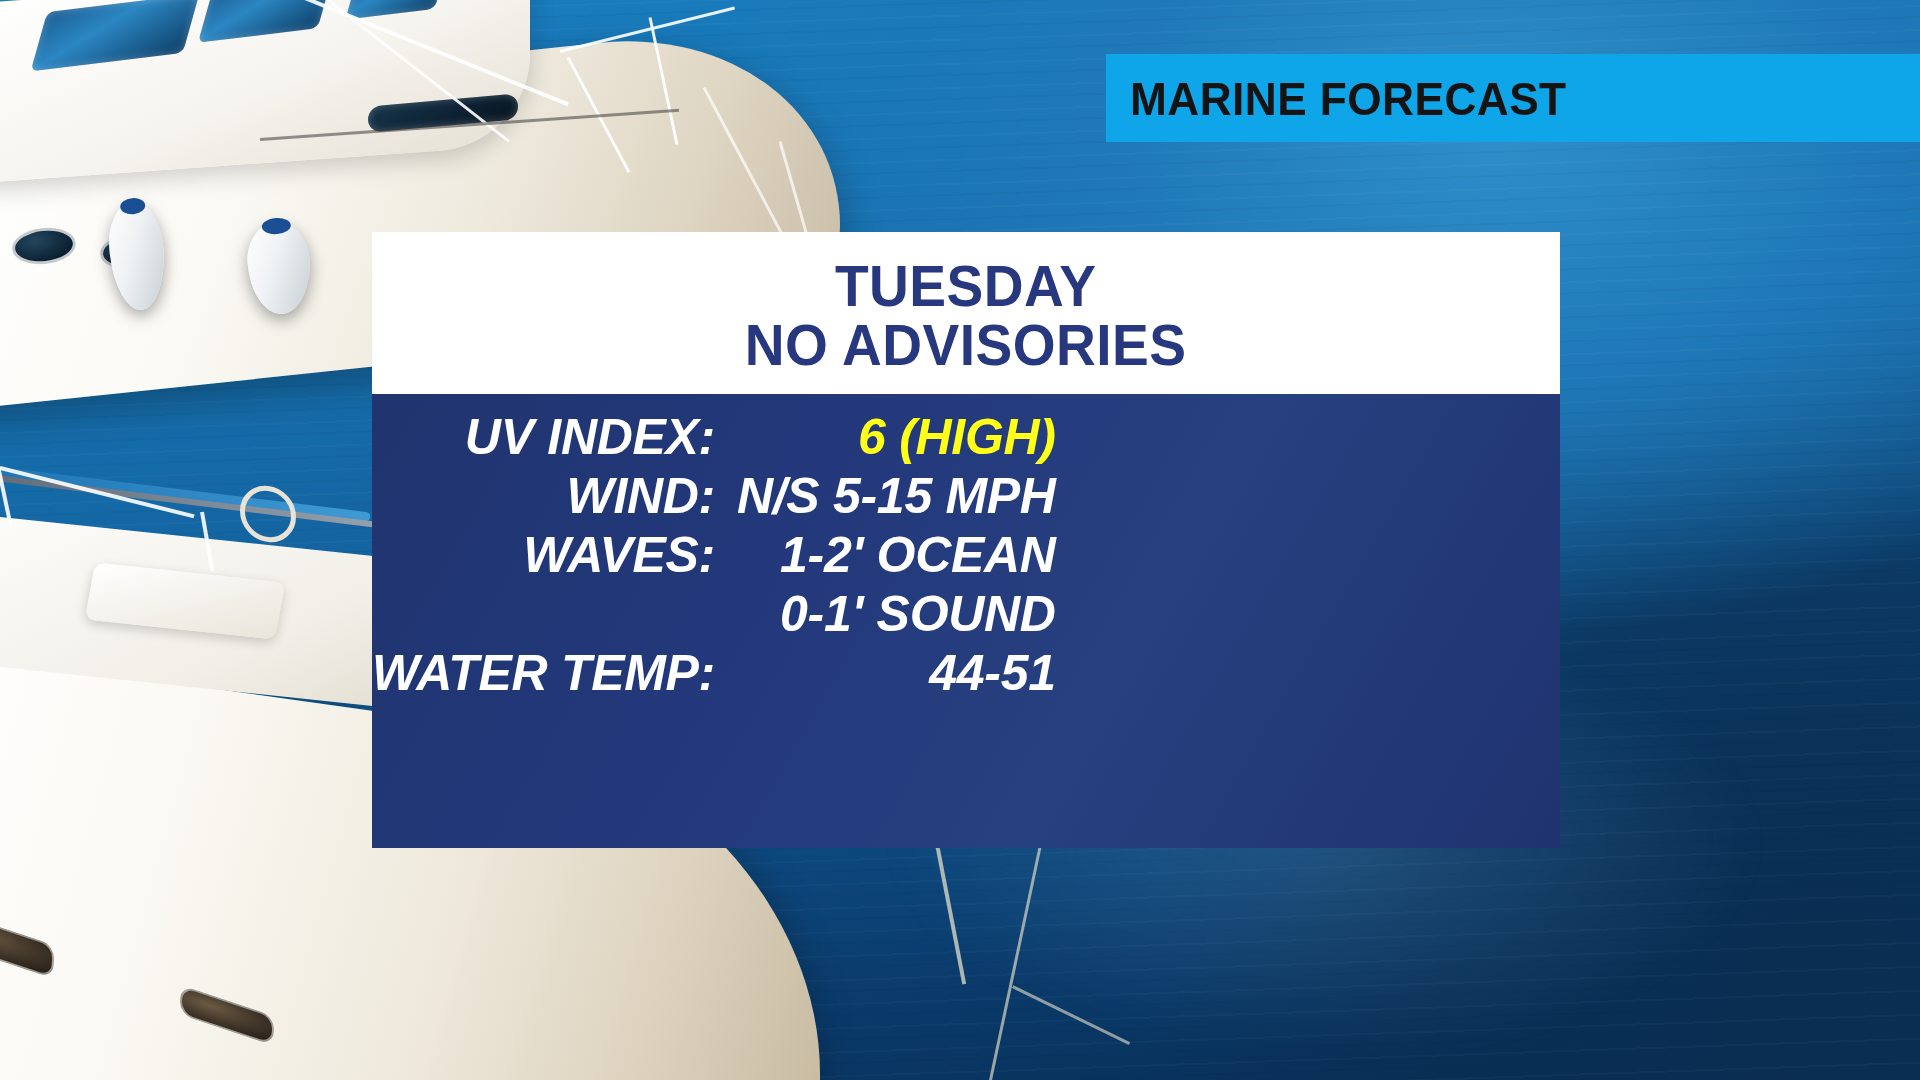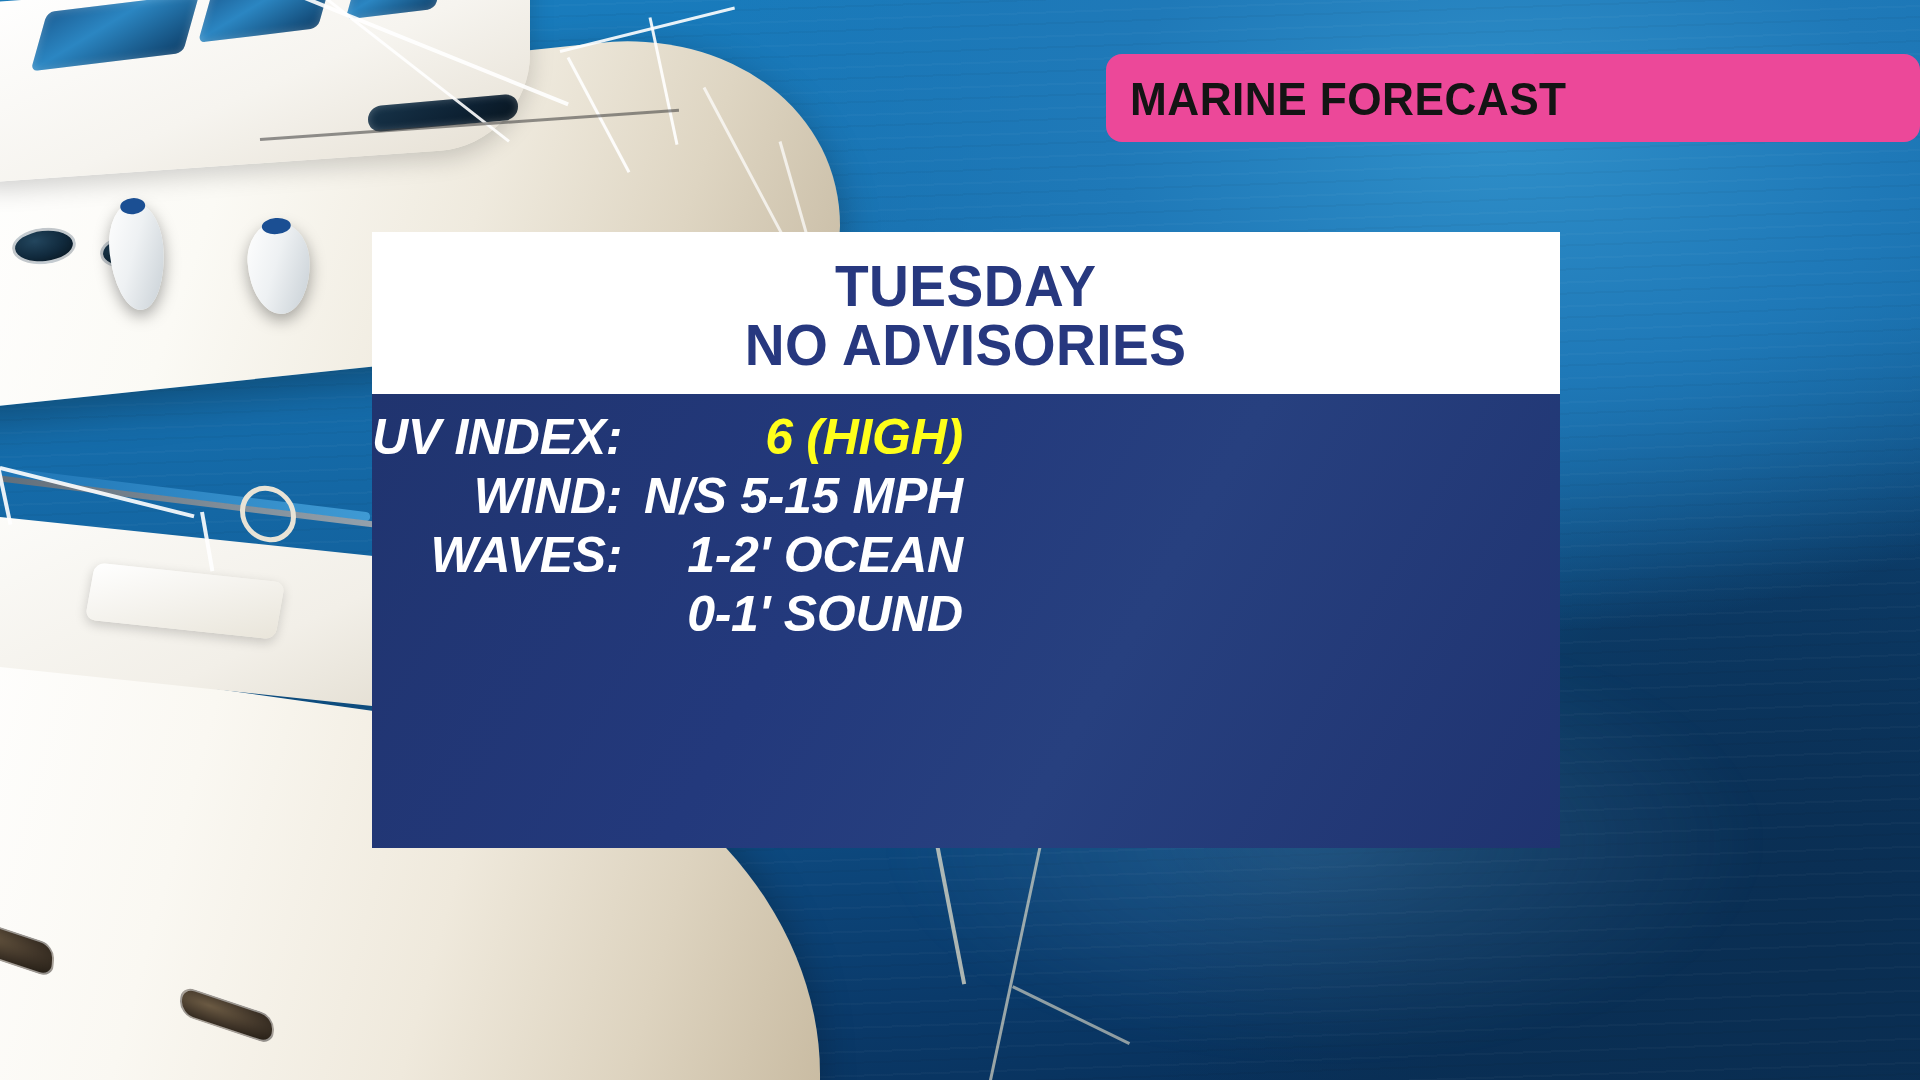--- a/index.html
+++ b/index.html
@@ -394,21 +394,21 @@
       <div class="line" style="left:60px; top:-14px; width:200px; height:4px; transform:rotate(14deg);"></div>
       <div class="line" style="left:58px; top:-16px; width:60px; height:4px; transform:rotate(78deg);"></div>
       <div class="line" style="left:262px; top:30px; width:60px; height:4px; transform:rotate(80deg);"></div>
     </div>
 
     <div class="moor" style="left:905px; top:690px; width:4px; height:300px; transform:rotate(-11deg); opacity:0.85;"></div>
     <div class="moor" style="left:1040px; top:840px; width:3px; height:250px; transform:rotate(12deg); opacity:0.75;"></div>
     <div class="moor" style="left:1012px; top:988px; width:3px; height:130px; transform:rotate(-64deg); opacity:0.7;"></div>
   </div>
 
-  <div class="banner" style="background: #ec4899; border-radius: 16px;">
+  <div class="banner" style="background: #0ea5e9;">
     <div class="banner-title" style="color: rgb(20, 20, 20);">MARINE FORECAST</div>
   </div>
 
   <div class="panel">
 
     <div class="panel-head">
       <div class="panel-day" style="color: rgb(39, 56, 127);">TUESDAY</div>
       <div class="panel-adv" style="color: rgb(39, 56, 127);">NO ADVISORIES</div>
     </div>
 
@@ -423,18 +423,22 @@
             <div class="cell-value">N/S 5-15 MPH</div>
           </div>
           <div class="row">
             <div class="cell-label">WAVES:</div>
             <div class="cell-value">1-2' OCEAN</div>
           </div>
           <div class="row cont">
             <div class="cell-label"></div>
             <div class="cell-value">0-1' SOUND</div>
           </div>
+          <div class="row">
+            <div class="cell-label">WATER TEMP:</div>
+            <div class="cell-value">44-51</div>
+          </div>
         </div>
     </div>
 
   </div>
 
 </div>
 
 </body></html>

